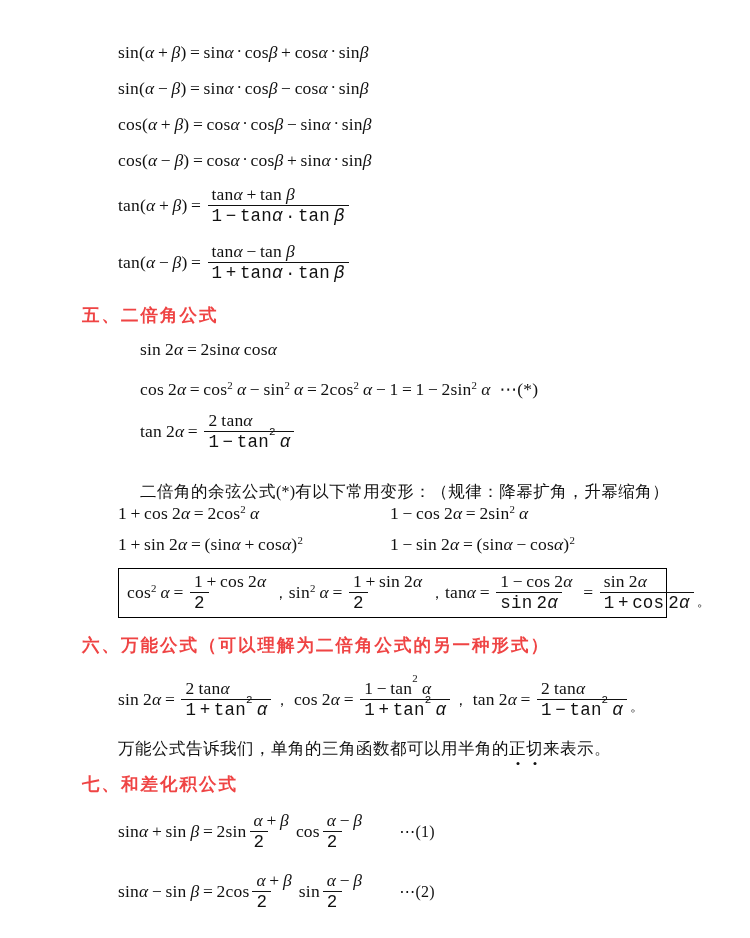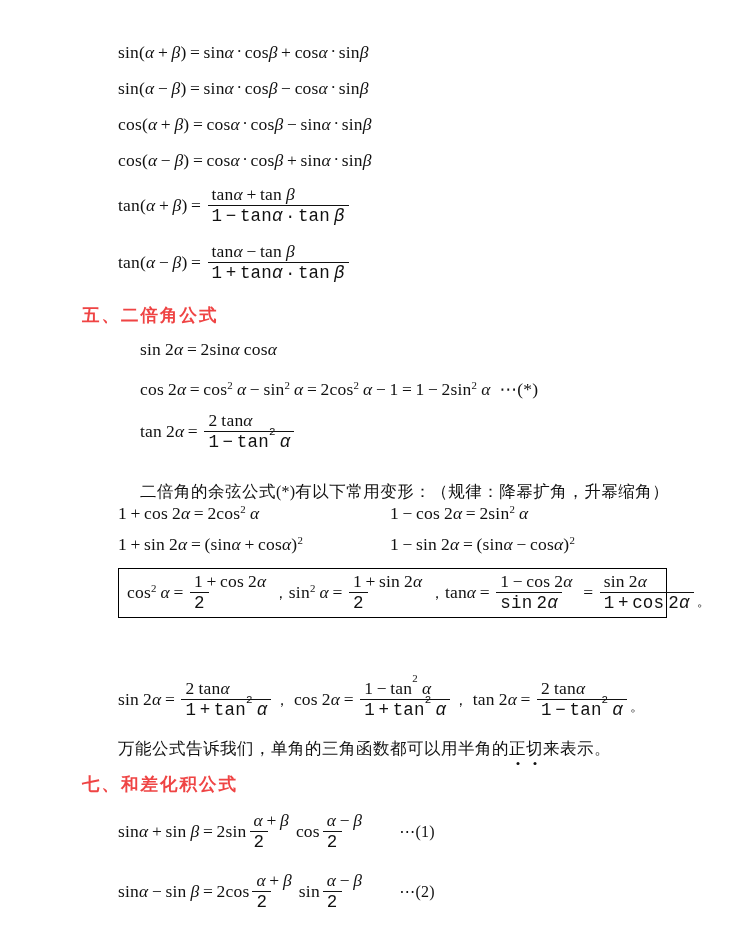--- a/index.html
+++ b/index.html
@@ -389,20 +389,23 @@
       </span>
       <span class="op">=</span>
       <span class="frac">
         <span class="num"><span class="up">sin</span><span class="sp"></span><span class="up">2</span><span class="it">α</span></span>
         <span class="den"><span class="up">1</span><span class="op">+</span><span class="up">cos</span><span class="sp"></span><span class="up">2</span><span class="it">α</span></span>
       </span>
     </span>
     <span class="cn-text" style="font-size:14px; align-self:flex-end; padding-bottom:6px;">。</span>
   </div>
 
+  <div class="row cn-head" style="left:82px; top:633px;">
+    <span>六、</span><span>万能公式</span><span>（可以理解为二倍角公式的另一种形式）</span>
+  </div>
 
   <div class="row math" style="left:118px; top:680px;">
     <span class="math">
       <span class="up">sin</span>
         <span class="sp"></span>
         <span class="up">2</span>
         <span class="it">α</span>
       <span class="op">=</span>
       <span class="frac">
         <span class="num"><span class="up">2</span><span class="sp"></span><span class="up">tan</span><span class="it">α</span></span>

